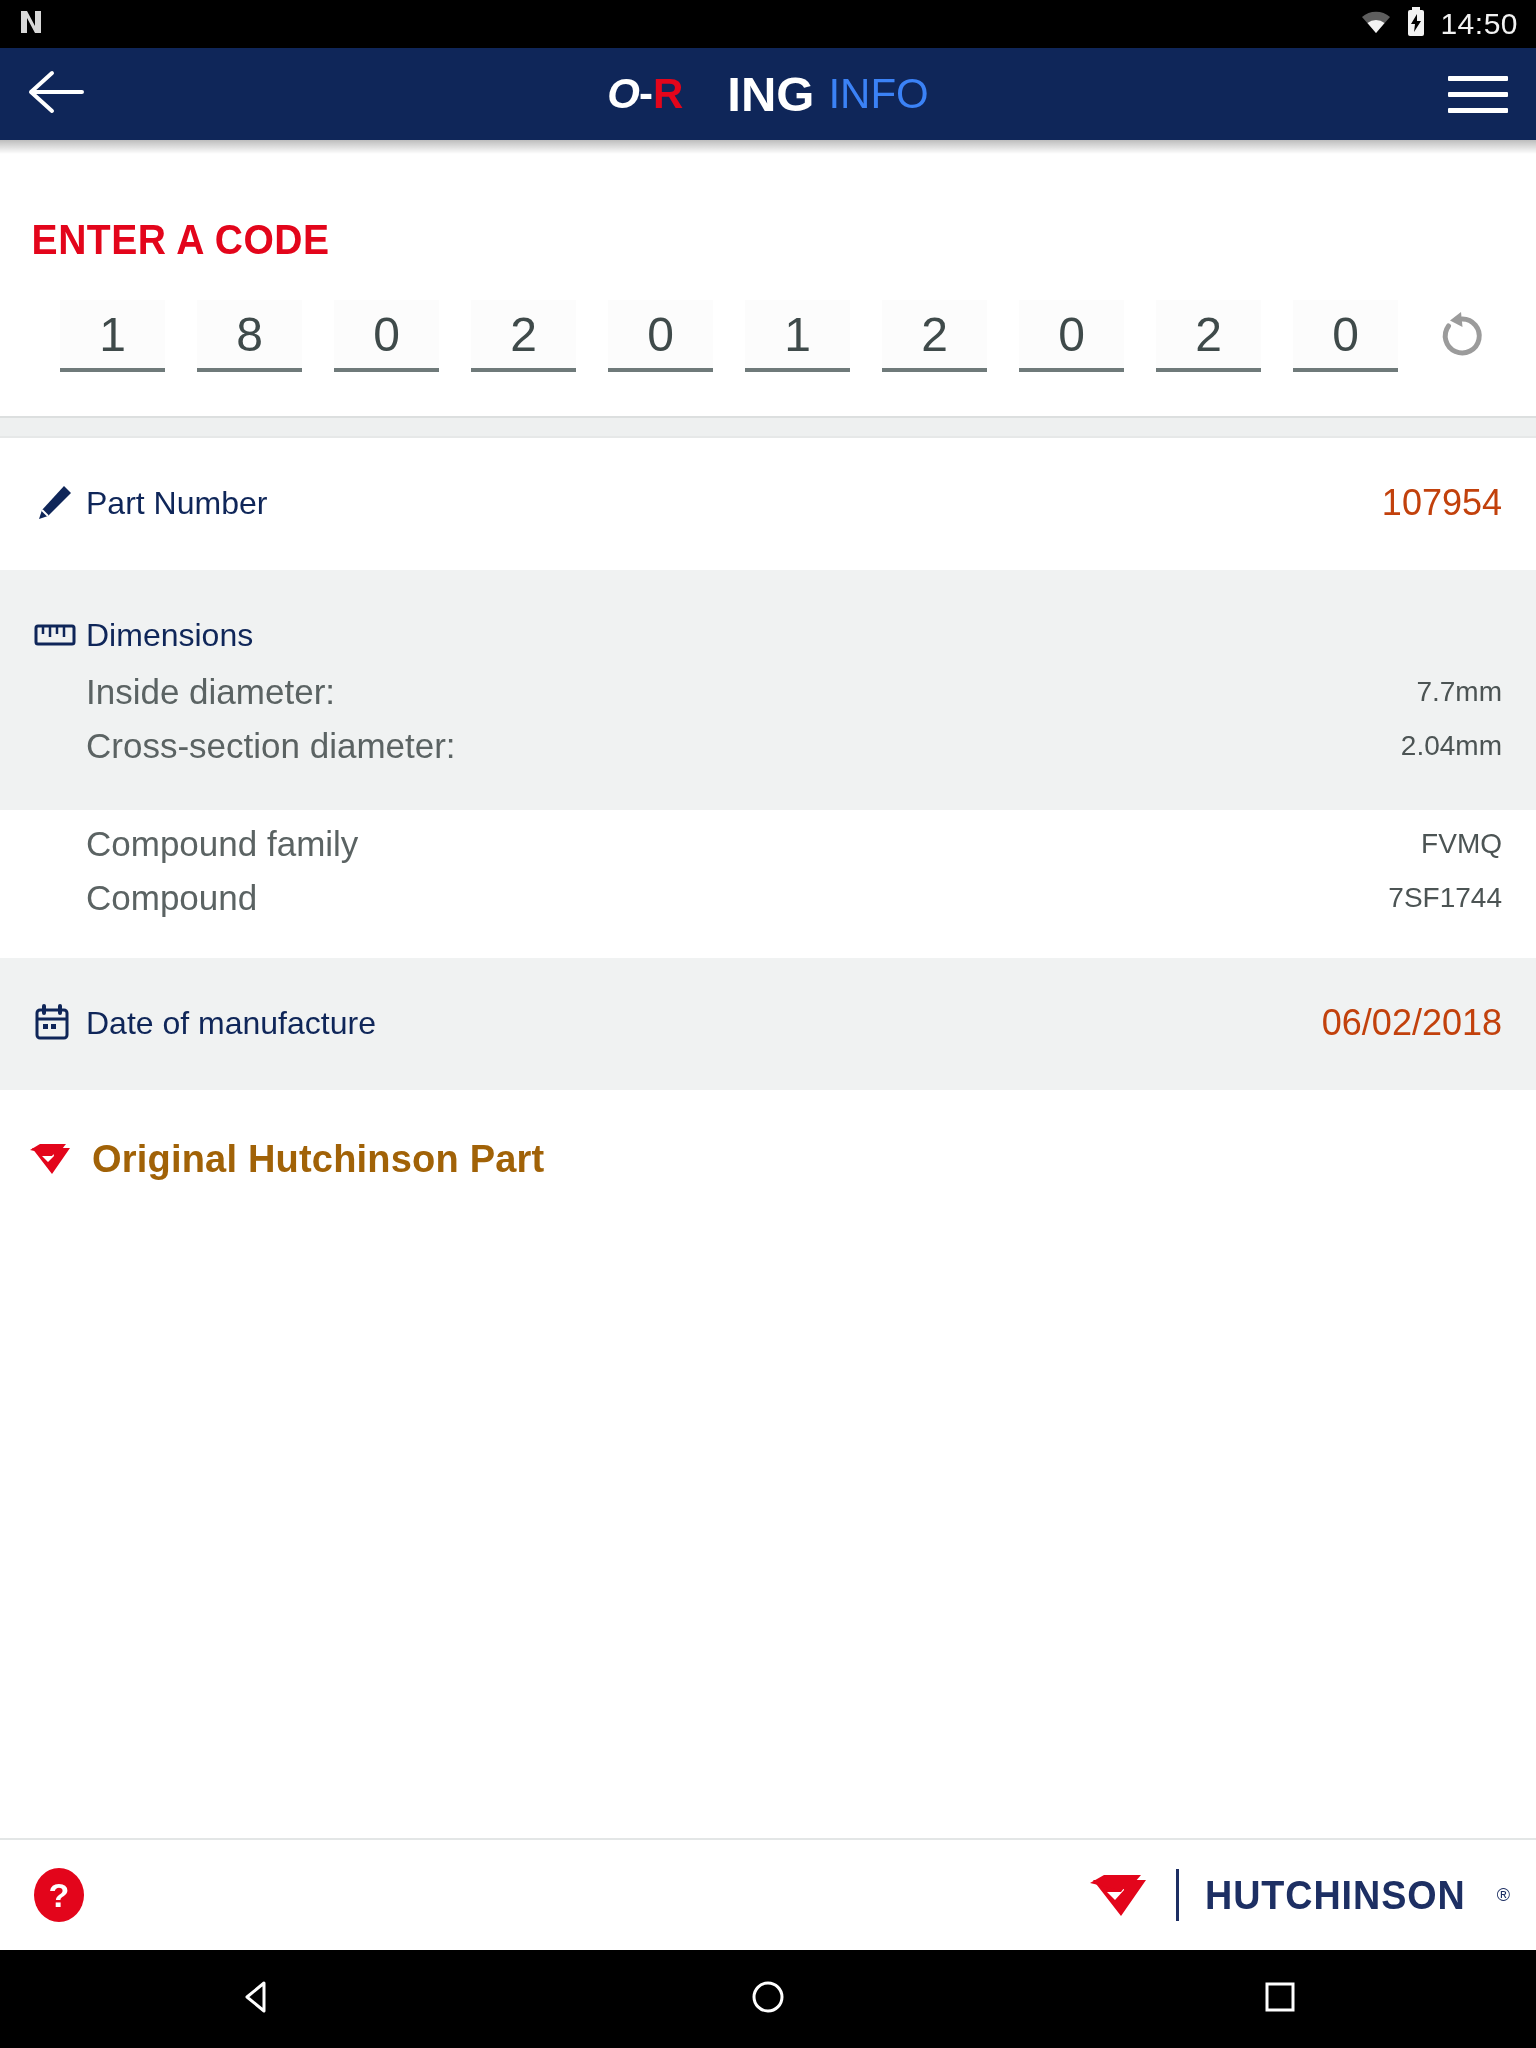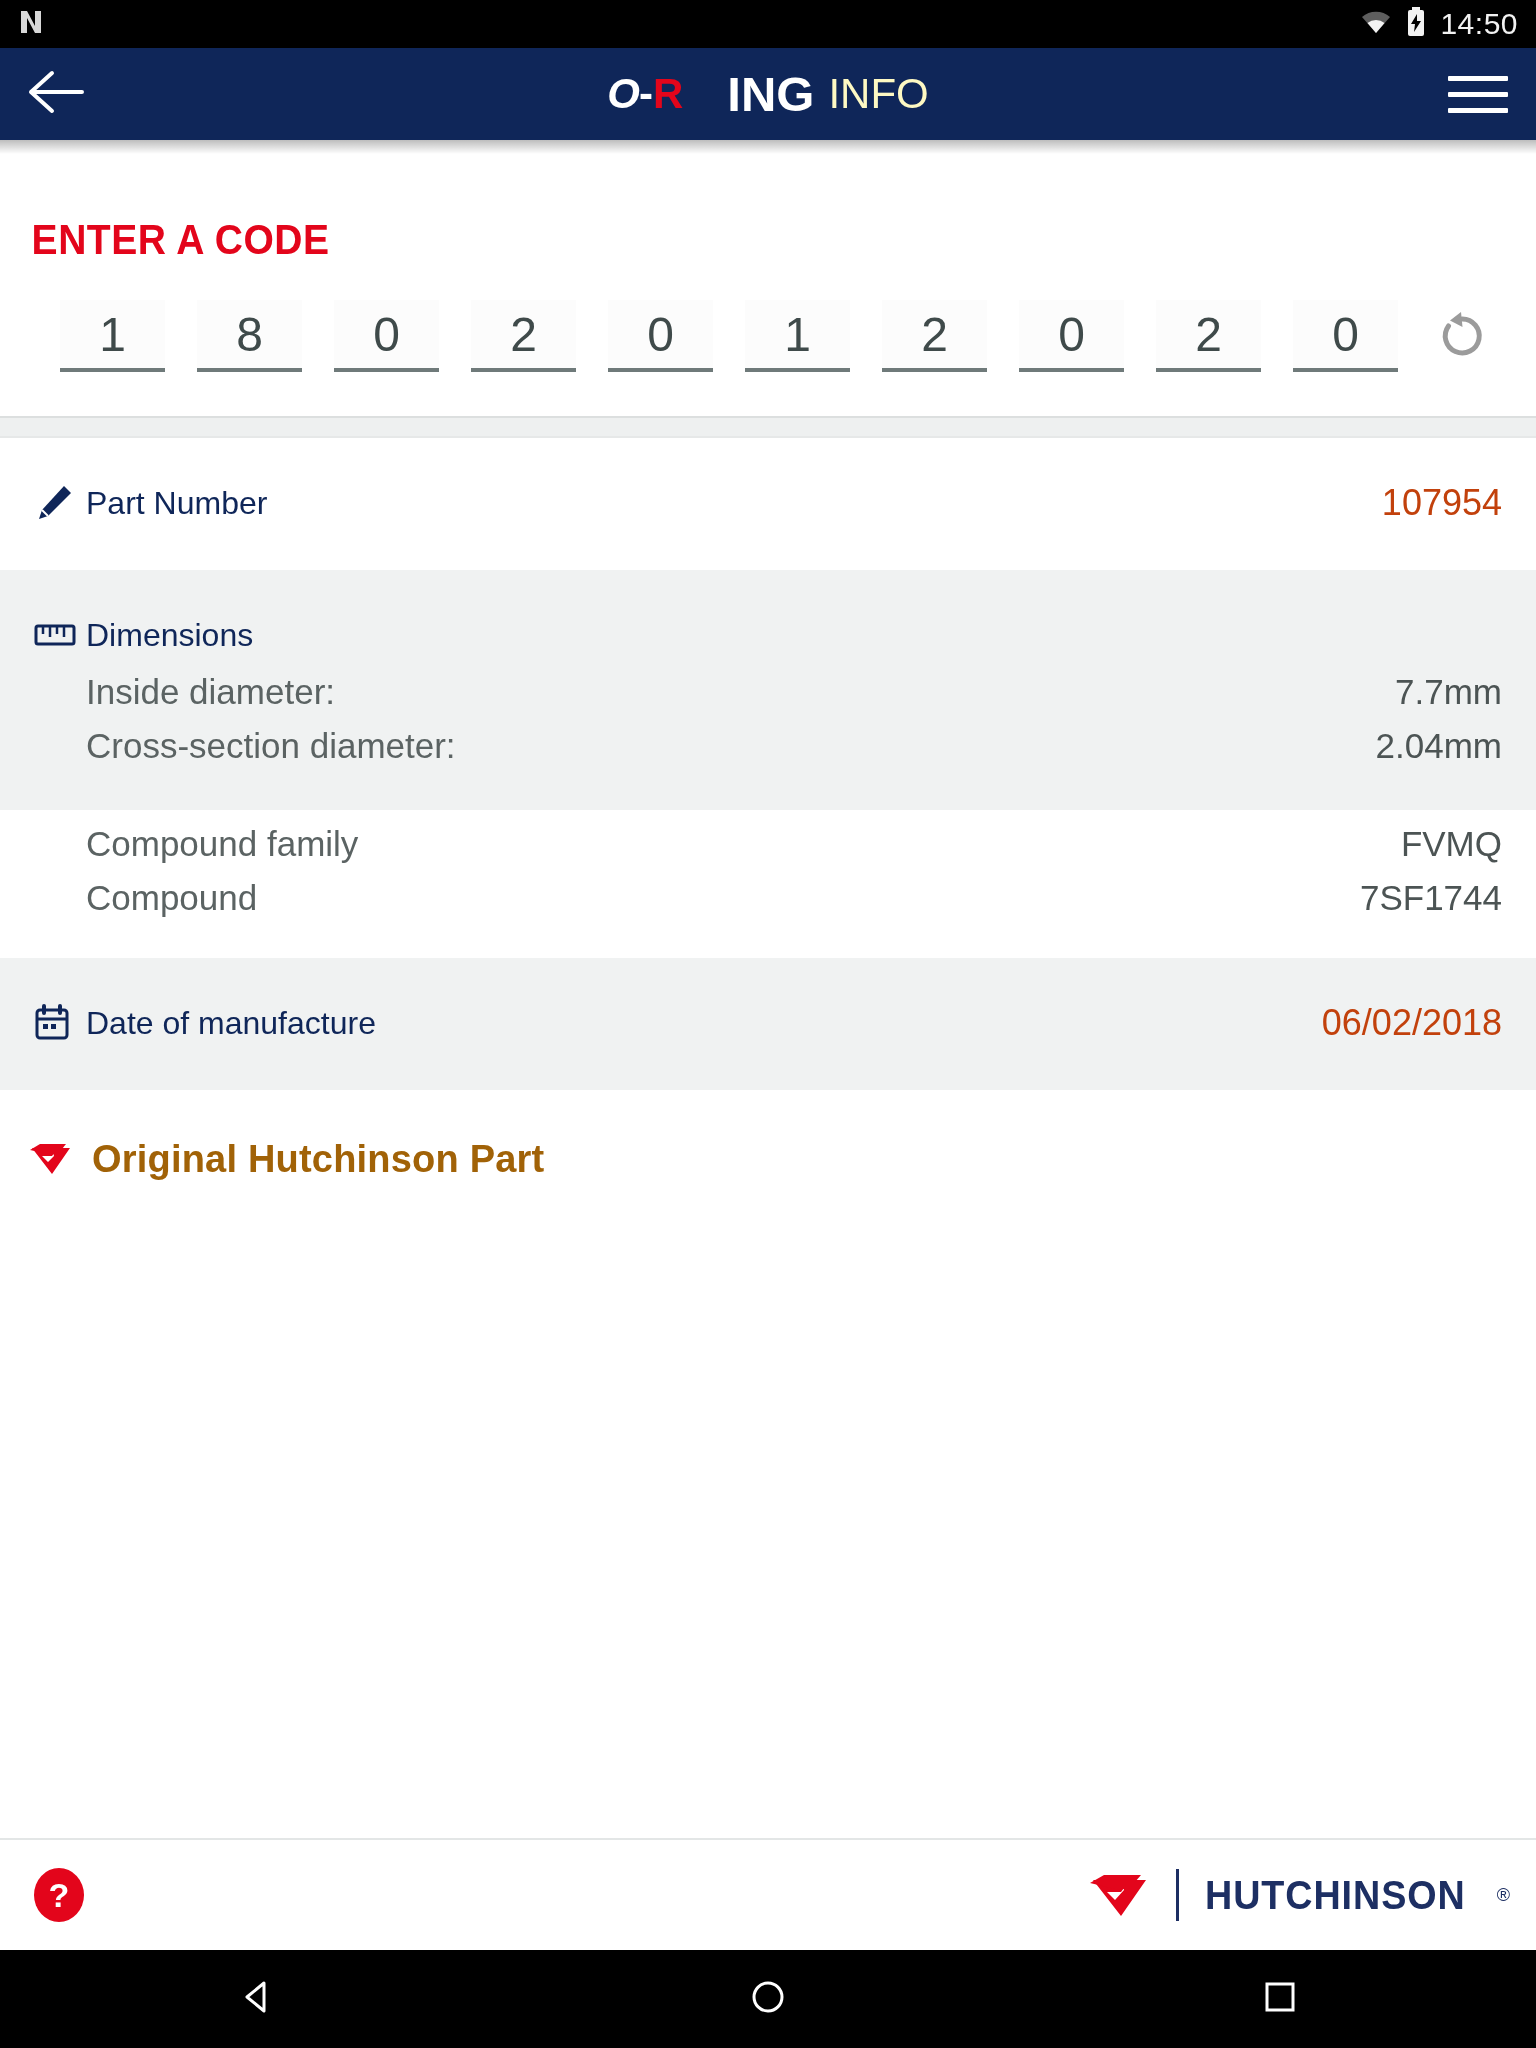--- a/index.html
+++ b/index.html
@@ -59,21 +59,21 @@
     gap: 0px; pointer-events: none;
   }
   .logo-o {
     font-size: 42px; font-weight: 700; font-style: italic;
     color: #ffffff; line-height: 1; letter-spacing: -1px;
   }
   .logo-dash { font-size: 42px; font-weight: 700; color: #ffffff; line-height: 1; }
   .logo-r { font-size: 42px; font-weight: 700; color: #e3051b; line-height: 1; }
   .logo-ing { font-size: 49px; font-weight: 700; color: #ffffff; line-height: 1; margin-left: 44px; }
   .logo-info {
-    font-size: 42px; font-weight: 400; color: #fef9c3; line-height: 1;
+    font-size: 42px; font-weight: 400; color: #3b82f6; line-height: 1;
     margin-left: 14px;
   }
 
   
   .content { flex: 1 1 auto; background: #ffffff; position: relative; overflow: hidden; }
 
   
   .code-section { padding: 0 0 0 0; background: #ffffff; }
   .code-title {
     color: #e3051b; font-size: 42px; font-weight: 700;
@@ -126,21 +126,21 @@
     line-height: 1;
   }
   .row-value-inline {
     margin-left: auto; color: #c2410c; font-size: 36px;
   }
   .sub-line {
     display: flex; align-items: center;
     padding-left: 52px; padding-top: 14px;
   }
   .sub-label { color: #5b6363; font-size: 35px; }
-  .sub-value { margin-left: auto; color: #4c5454; font-size: 35px; }
+  .sub-value { margin-left: auto; color: #4c5454; font-size: 28px; }
   .row-pad-bottom { height: 44px; }
   .row-pad-bottom-sm { height: 40px; }
 
   
   .original-row {
     background: #ffffff;
     display: flex; align-items: center;
     padding: 46px 0 0 28px;
   }
   .original-text {

